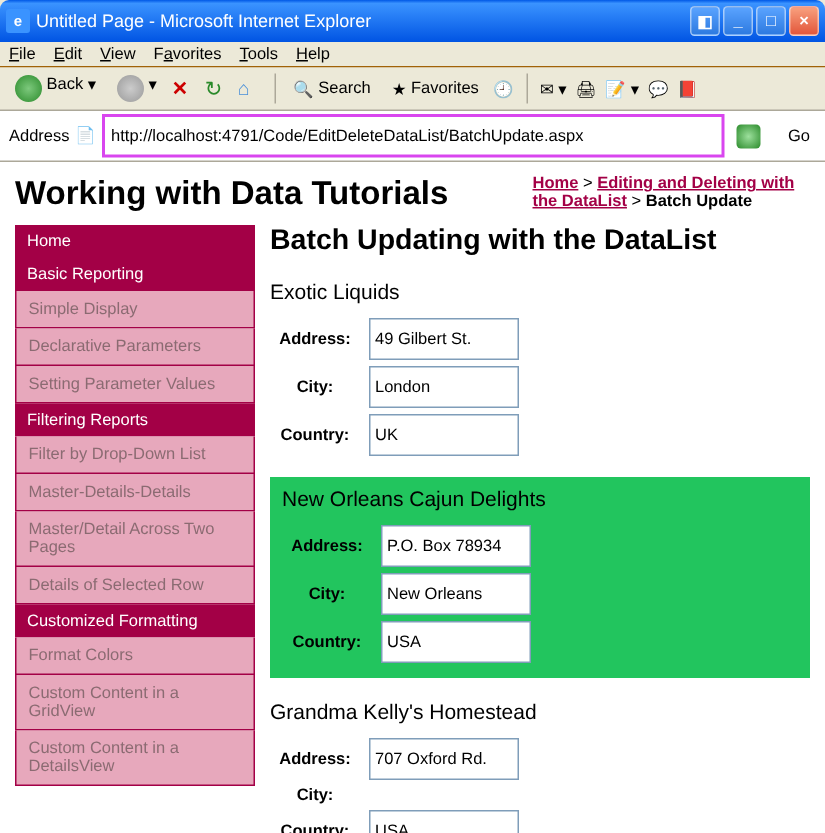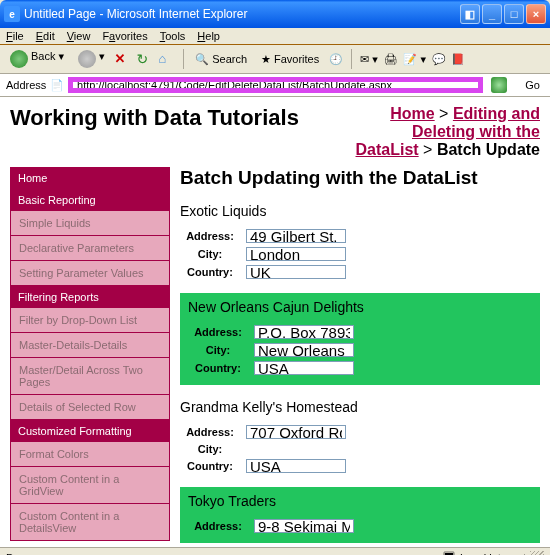--- a/index.html
+++ b/index.html
@@ -17,40 +17,40 @@
 .toolbar{background:#ece9d8;padding:3px 6px;display:flex;align-items:center;gap:6px;border-bottom:1px solid #aca899}
 .tbtn{display:flex;align-items:flex-start;gap:3px;padding:2px 4px;cursor:default}
 .ticon{width:18px;height:18px;border-radius:50%;display:inline-block}
 .back-ic{background:radial-gradient(circle,#7dc97d,#2a8a2a)}
 .fwd-ic{background:radial-gradient(circle,#ccc,#999)}
 .x-ic{width:16px;height:16px;color:#c00;font-weight:bold;font-size:13px}
 .ref-ic{width:16px;height:16px;color:#2a8a2a;font-size:14px}
 .home-ic{width:16px;height:16px;color:#4a90d9;font-size:13px}
 .sep{width:1px;height:20px;background:#aca899;margin:0 2px}
 .addrbar{background:#ffffff;padding:2px 6px;display:flex;align-items:center;gap:4px;border-bottom:1px solid #aca899}
-.addrbar input{flex:1;height:16px;border:5px solid #d946ef;padding:0 4px;font-size:11px}
+.addrbar input{flex:1;height:29px;border:2px solid #d946ef;padding:0 4px;font-size:11px}
 .gobtn{display:flex;align-items:center;gap:18px;padding:1px 4px;cursor:default}
 .gobtn .go-ic{width:16px;height:16px;background:radial-gradient(circle,#9de09d,#2a8a2a);border-radius:3px}
 .content{background:#fff;height:450px;overflow:auto;padding:8px 10px;position:relative}
 .page-title{font-size:22px;font-weight:bold;font-family:Verdana,sans-serif;margin-bottom:4px}
-.breadcrumb{float:right;text-align:right;font-size:16px;width:185px;margin-bottom:8px}
+.breadcrumb{float:right;text-align:left;font-size:11px;width:185px;margin-bottom:8px}
 .breadcrumb a{color:#a30046;font-weight:bold}
 .breadcrumb .cur{font-weight:bold}
 .layout{display:flex;gap:10px;clear:both;margin-top:8px}
 .sidebar{width:160px;flex-shrink:0}
 .nav-hdr{background:#a30046;color:#fff;padding:5px 8px;font-size:11px}
 .nav-item{background:#e7a8bc;border:1px solid #a30046;border-top:none;padding:6px 8px;color:#8b6b72;font-size:11px;cursor:pointer}
 .main{flex:1}
 .main h1{font-size:19px;font-family:Verdana,sans-serif;font-weight:bold;margin-bottom:14px}
 .supplier{margin-bottom:14px}
 .supplier.hl{background:#22c55e;padding:6px 8px}
 .sup-name{font-size:14px;font-family:"Trebuchet MS",sans-serif;margin-bottom:10px}
 .fld{display:flex;align-items:center;margin-bottom:4px}
 .fld label{width:60px;text-align:center;font-weight:bold;font-size:11px;margin-right:6px}
-.fld input{border:1px solid #7f9db9;height:14px;padding:0 3px;font-size:15px;width:100px}
+.fld input{border:1px solid #7f9db9;height:28px;padding:0 3px;font-size:11px;width:100px}
 .statusbar{background:#ece9d8;border-top:1px solid #aca899;height:20px;display:flex;align-items:center;padding:0 6px;font-size:11px;justify-content:space-between}
 .statusbar .zone{display:flex;align-items:center;gap:4px}
 .corner{width:14px;height:14px;background:repeating-linear-gradient(135deg,#aca899 0 1px,transparent 1px 3px)}
 </style>
 </head>
 <body>
 
 <div class="titlebar">
   <span class="ie-icon">e</span>
   <span class="title">Untitled Page - Microsoft Internet Explorer</span>
@@ -102,21 +102,21 @@
 <div class="content">
   <div class="breadcrumb">
     <a href="#">Home</a><span> &gt; </span><a href="#">Editing and Deleting with the DataList</a><span> &gt; </span><span class="cur">Batch Update</span>
   </div>
   <div class="page-title">Working with Data Tutorials</div>
 
   <div class="layout">
     <div class="sidebar" id="sidebar">
         <div class="nav-hdr">Home</div>
         <div class="nav-hdr">Basic Reporting</div>
-        <div class="nav-item">Simple Liquids</div>
+        <div class="nav-item">Simple Display</div>
         <div class="nav-item">Declarative Parameters</div>
         <div class="nav-item">Setting Parameter Values</div>
         <div class="nav-hdr">Filtering Reports</div>
         <div class="nav-item">Filter by Drop-Down List</div>
         <div class="nav-item">Master-Details-Details</div>
         <div class="nav-item">Master/Detail Across Two Pages</div>
         <div class="nav-item">Details of Selected Row</div>
         <div class="nav-hdr">Customized Formatting</div>
         <div class="nav-item">Format Colors</div>
         <div class="nav-item">Custom Content in a GridView</div>

